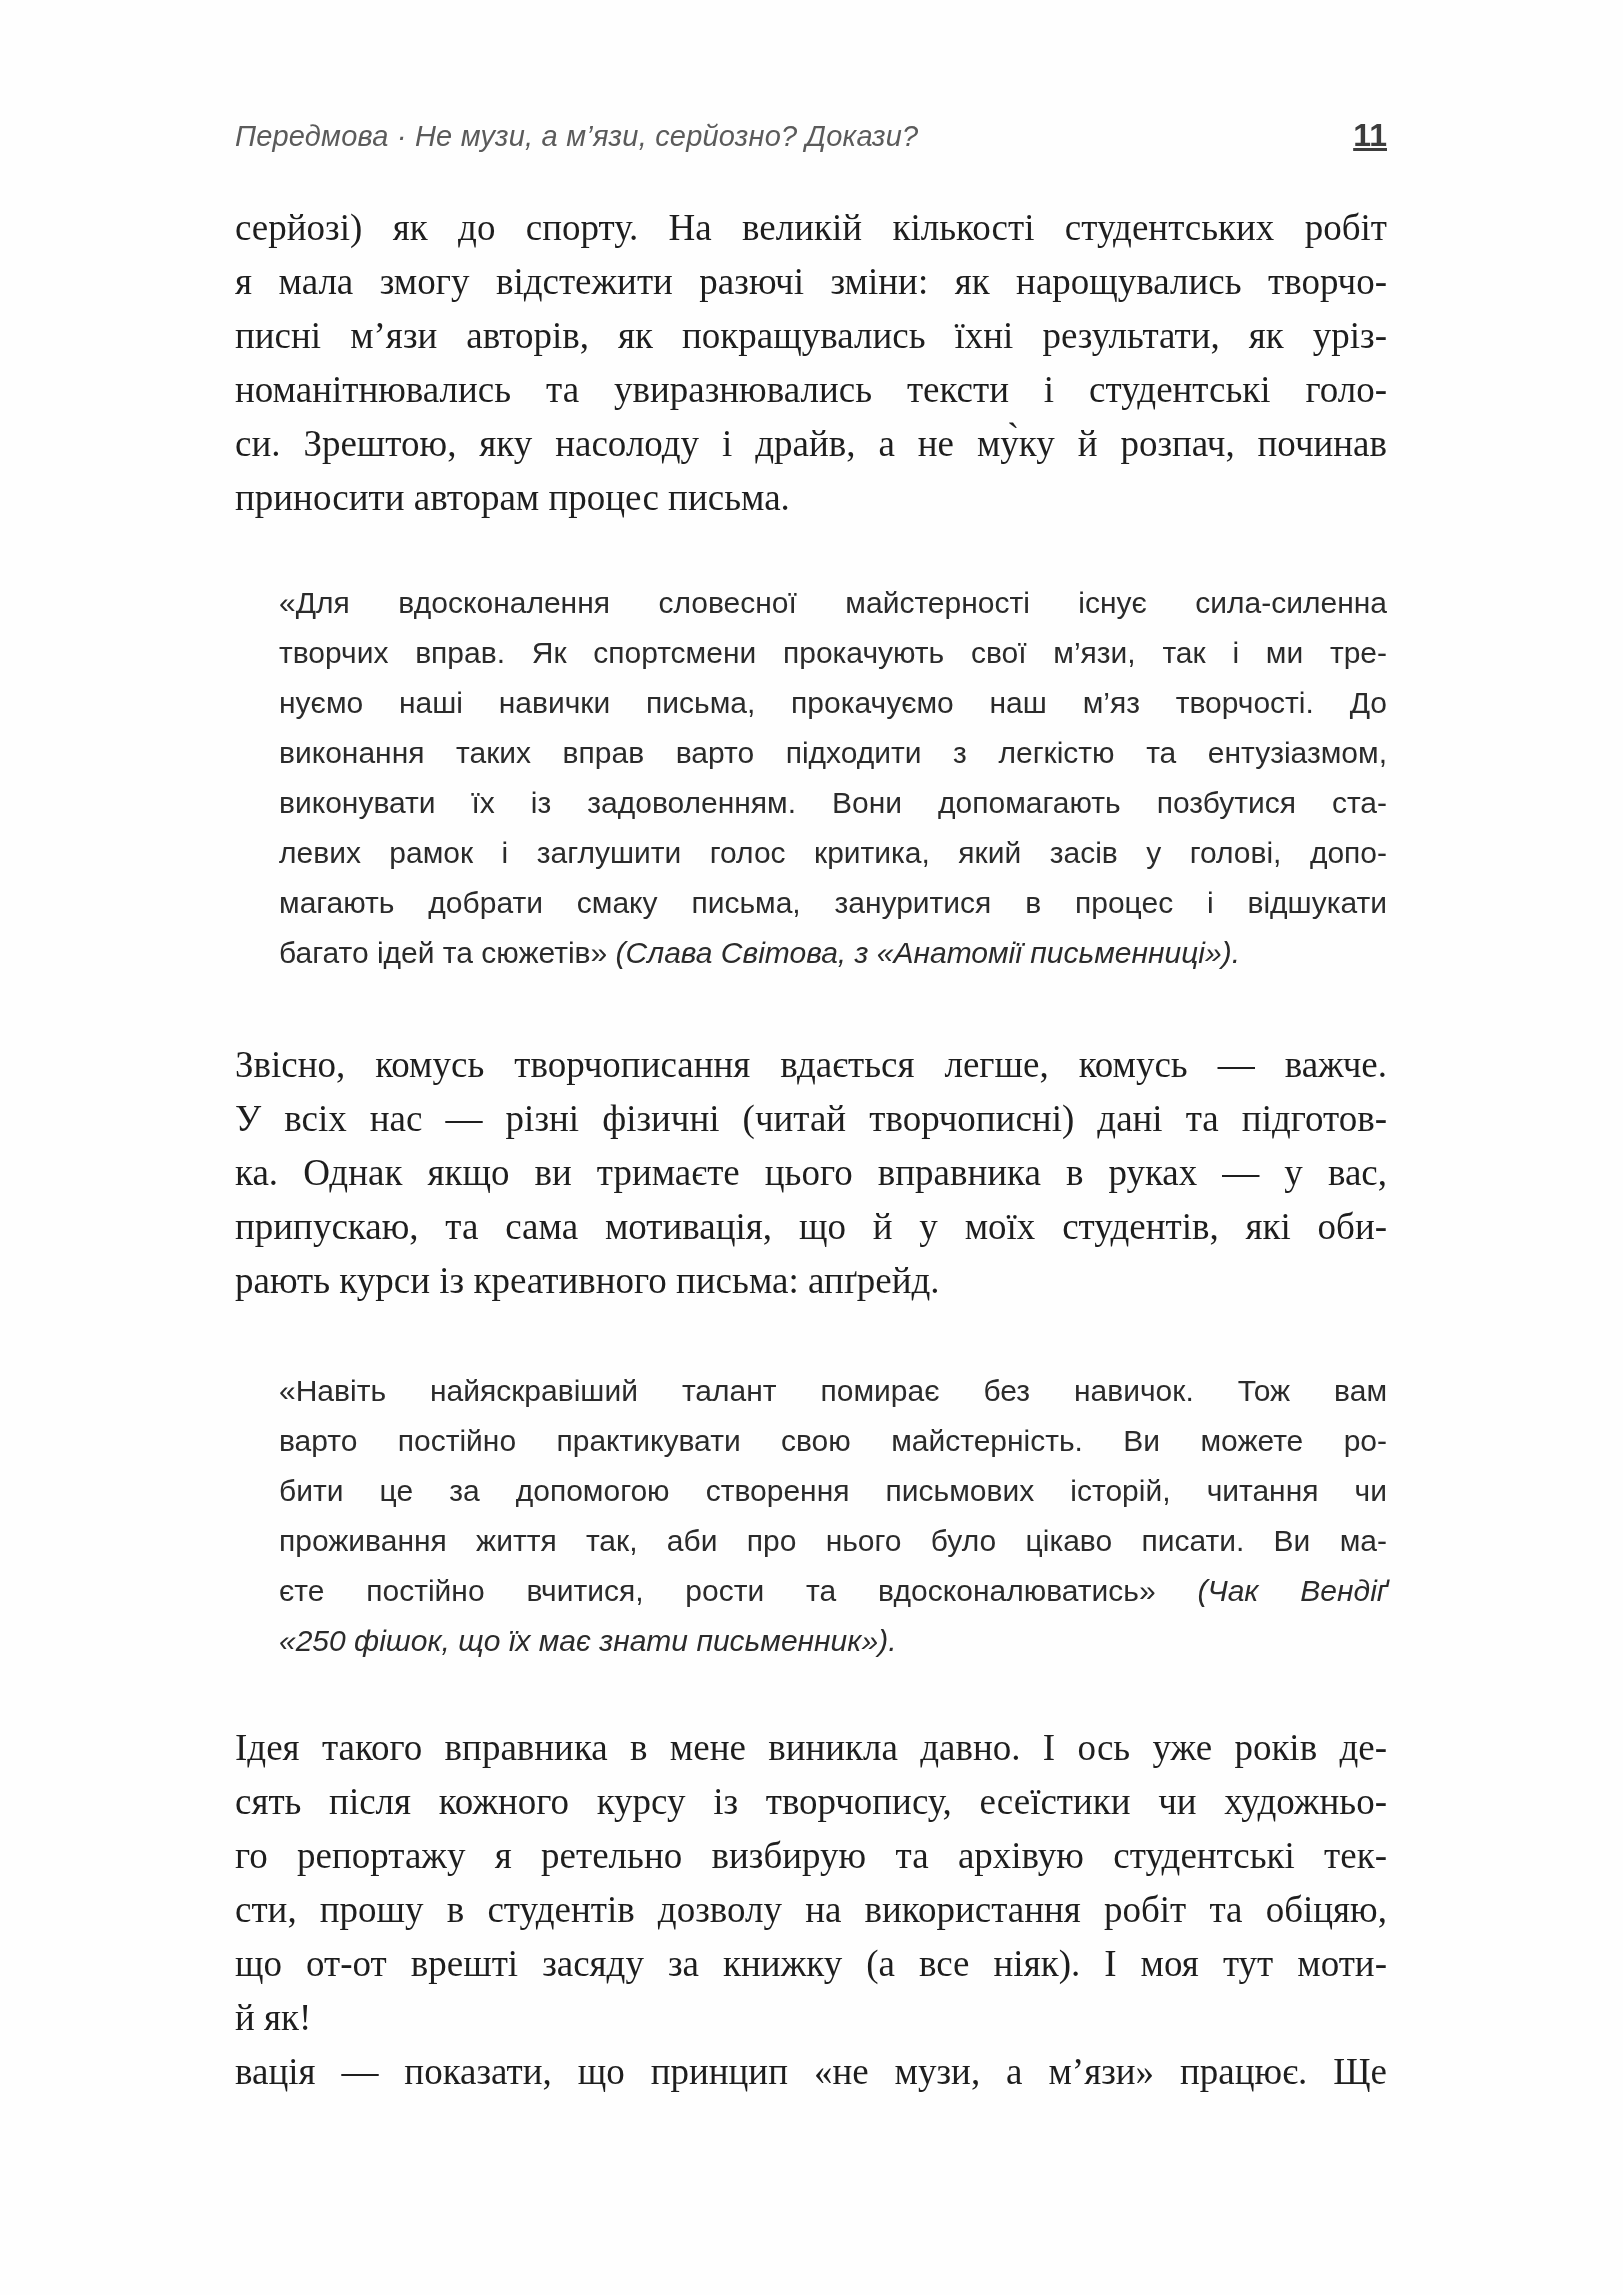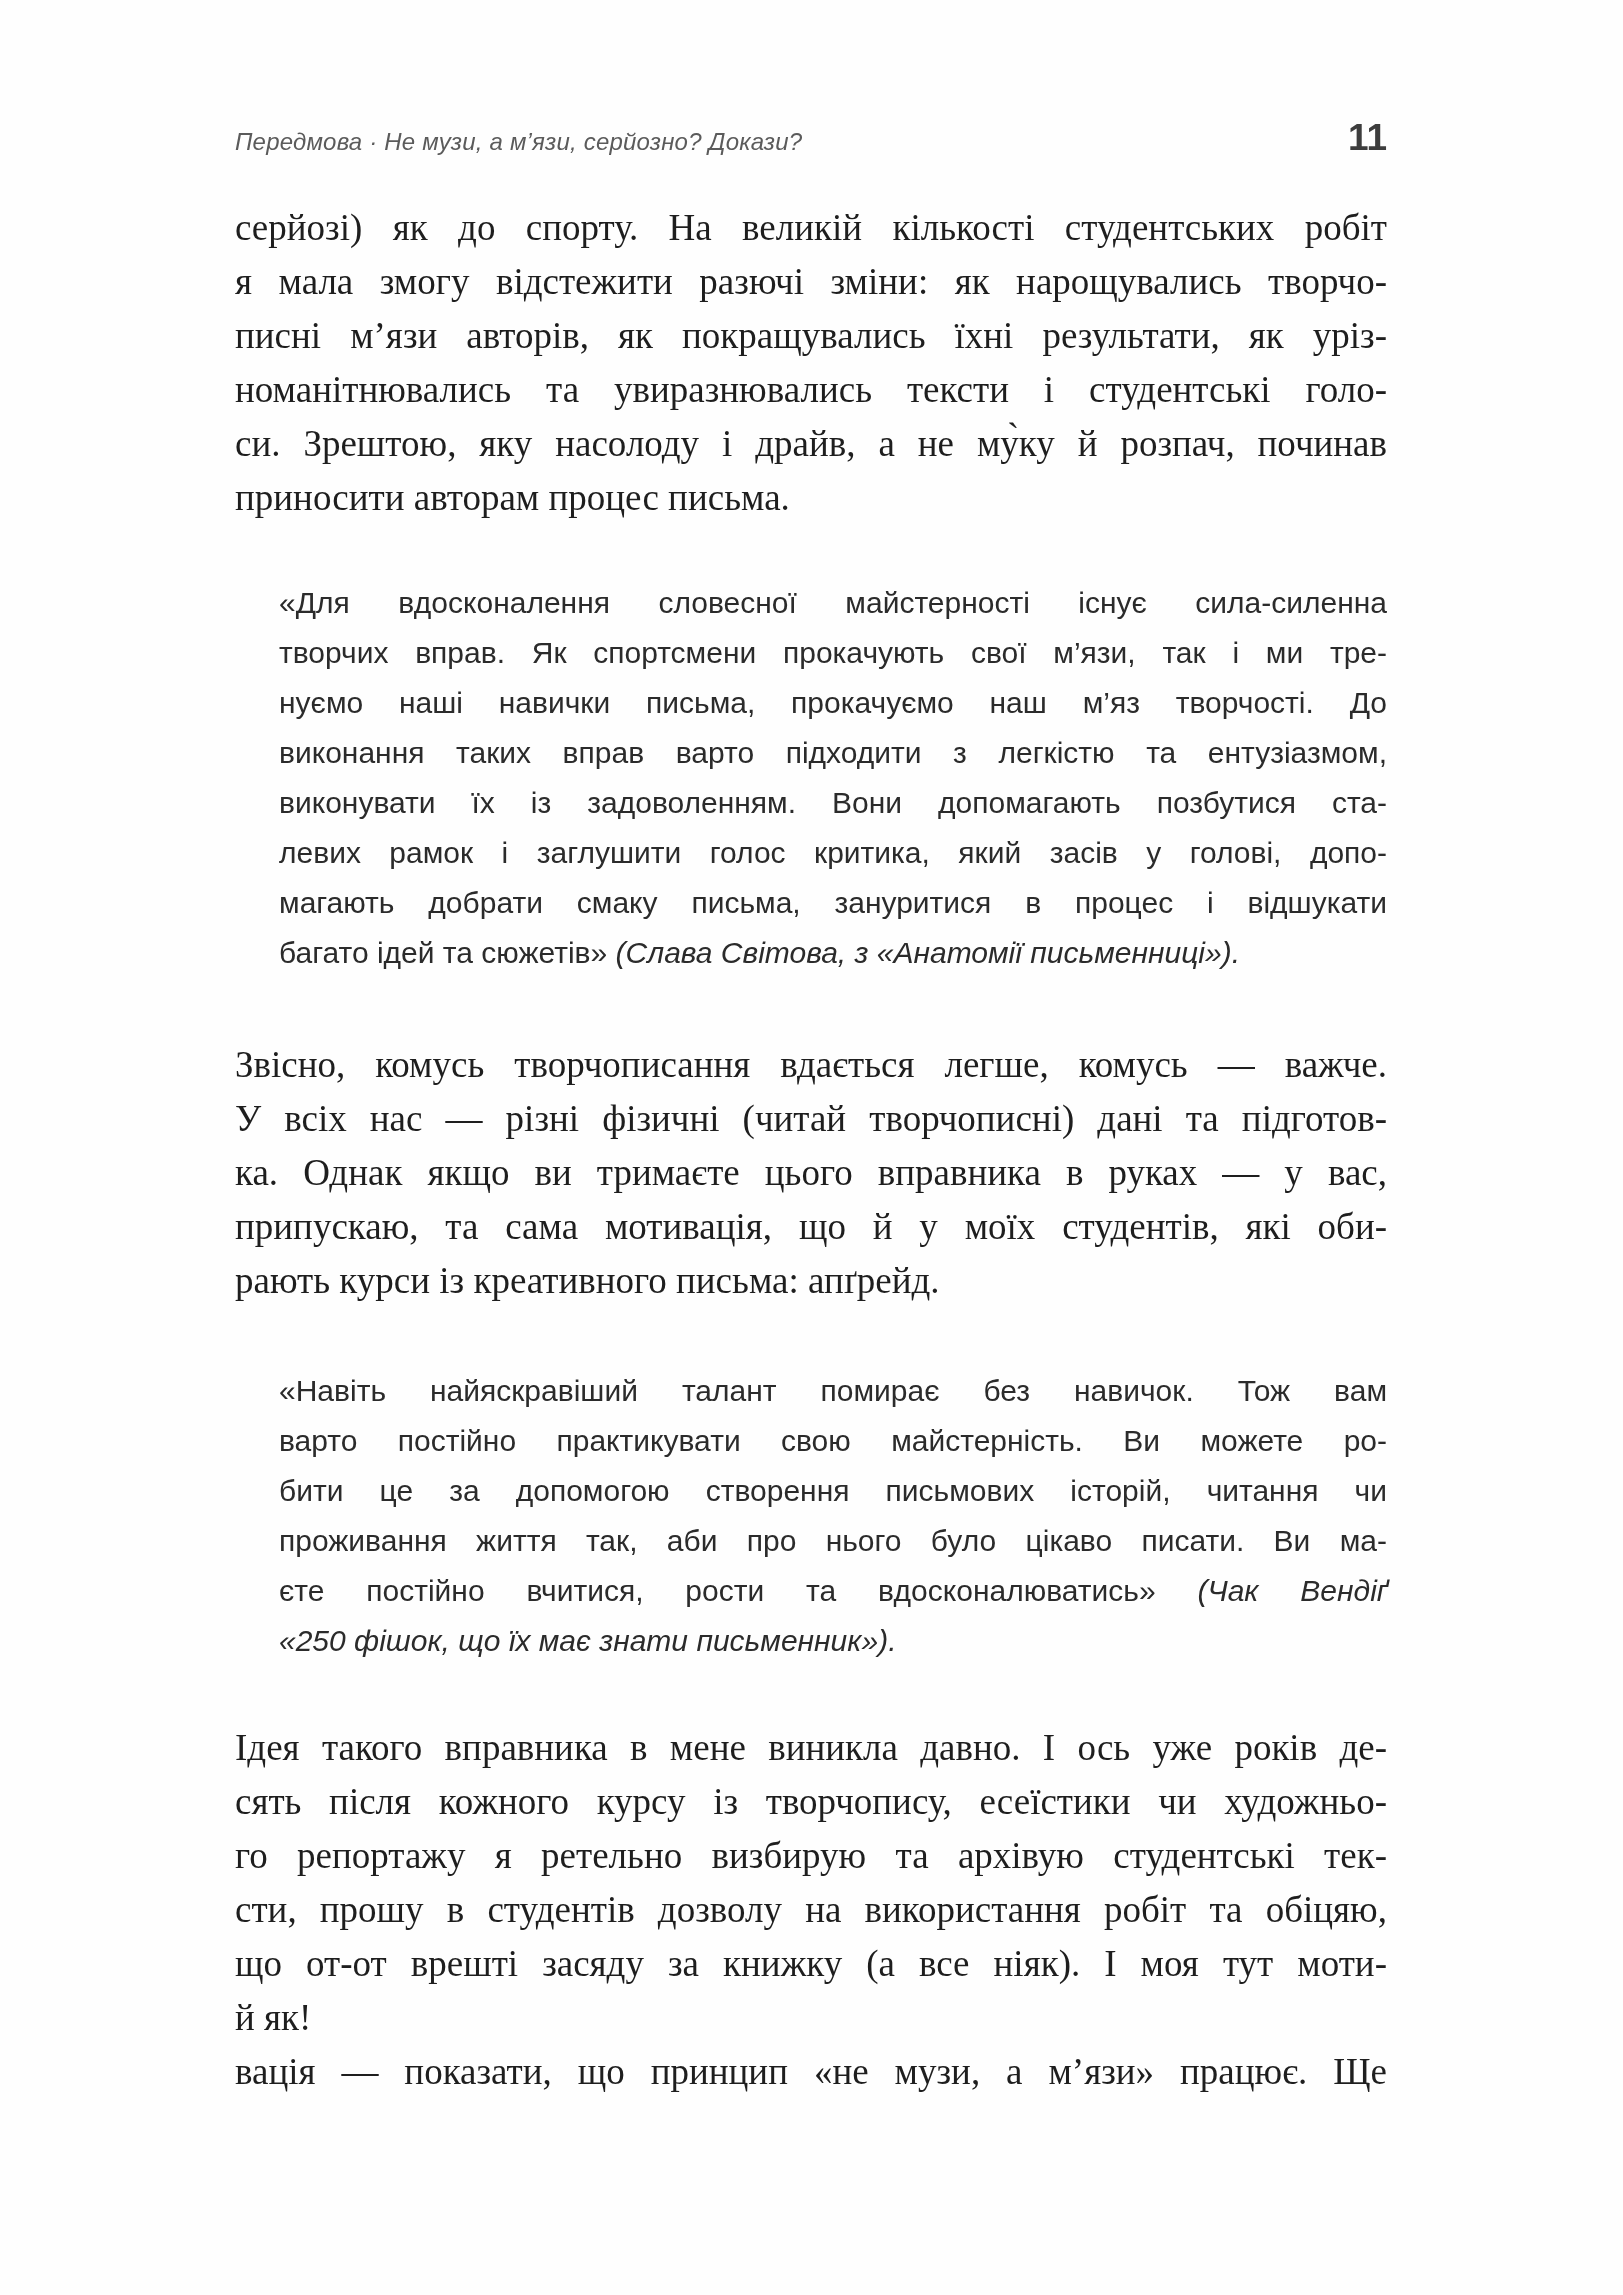--- a/index.html
+++ b/index.html
@@ -18,30 +18,31 @@
     left: 235px;
     top: 117px;
     width: 1152px;
     display: flex;
     justify-content: space-between;
     align-items: baseline;
   }
   .running-title {
     font-family: "Liberation Sans", sans-serif;
     font-style: italic;
-    font-size: 24px;
+    font-size: 29px;
     color: #5b5b5b;
     letter-spacing: 0.2px;
     text-align: center;
   }
   .page-number {
     font-family: "Liberation Sans", sans-serif;
-    font-size: 37px;
+    font-size: 32px;
     font-weight: bold;
     color: #3d3d3d;
+    text-decoration: underline;
   }
   .block { position: absolute; }
   .para {
     left: 235px;
     width: 1152px;
     font-family: "Liberation Serif", serif;
     font-size: 37px;
     line-height: 54px;
     color: #1e1e1e;
   }

